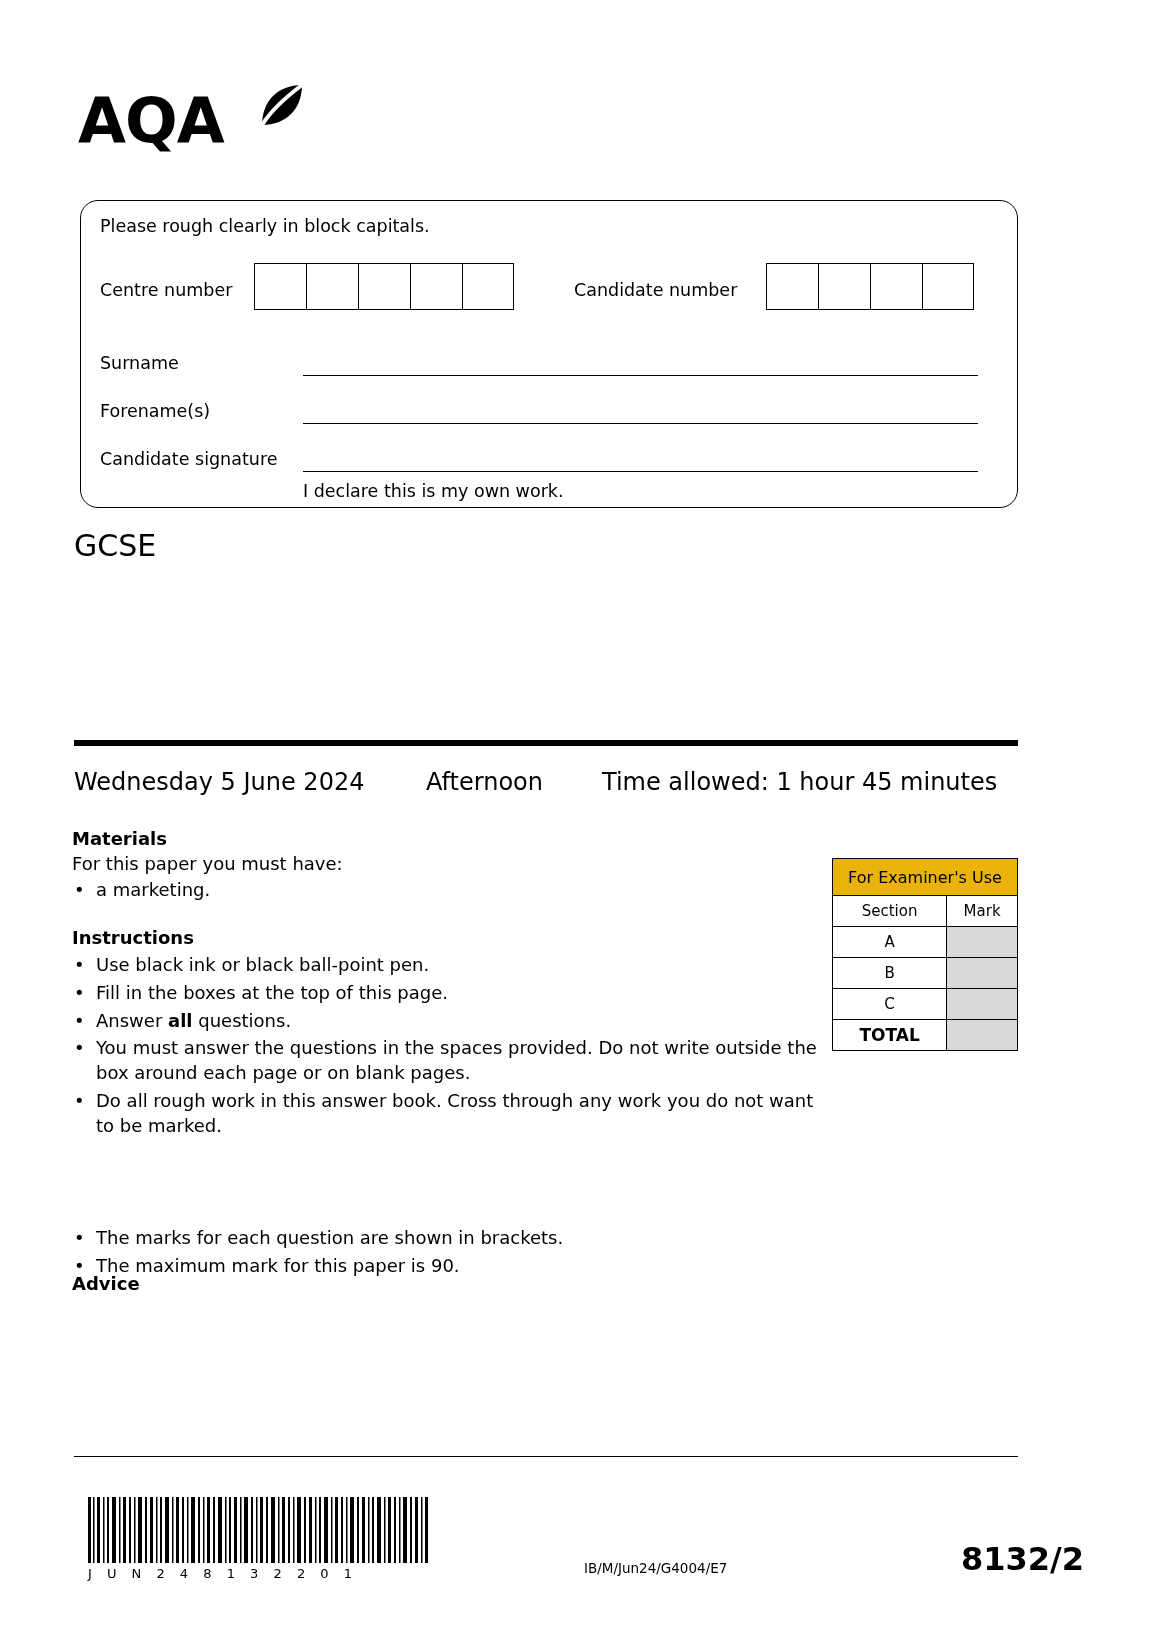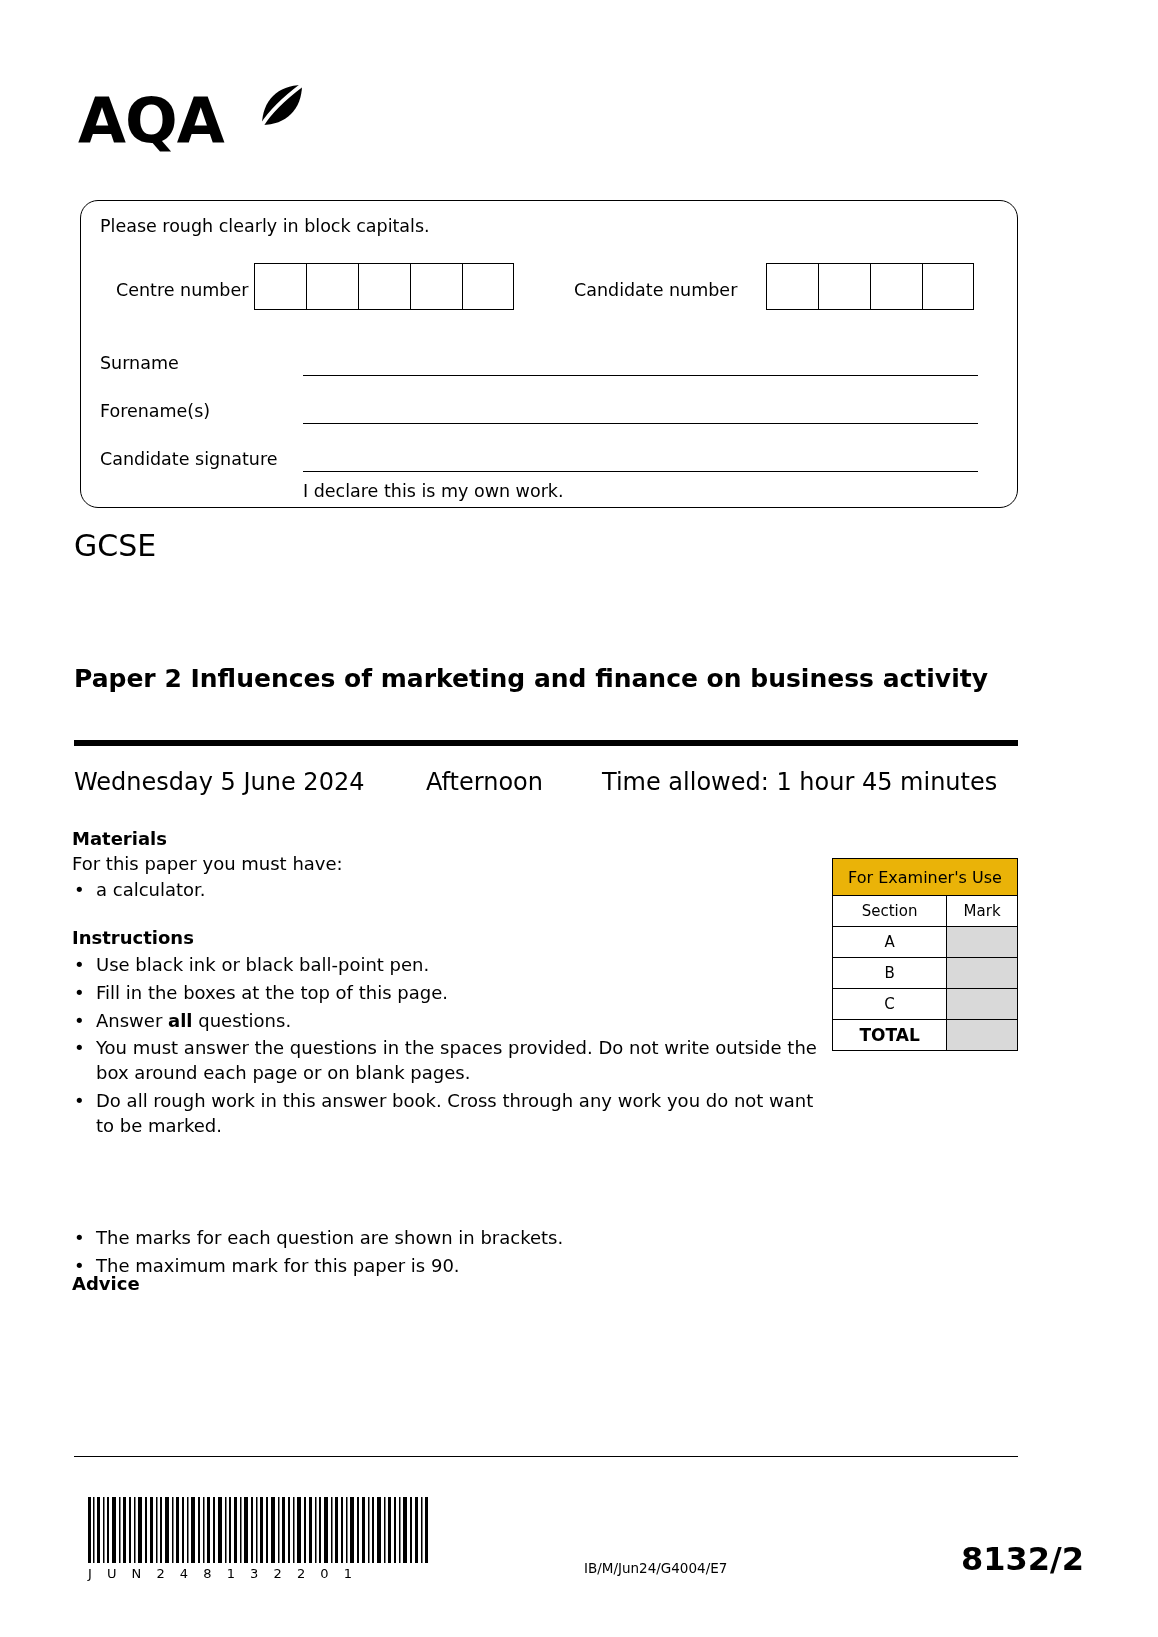--- a/index.html
+++ b/index.html
@@ -235,21 +235,21 @@
     <svg class="logo-leaf" viewBox="0 0 46 46">
       <path d="M4 42 C4 18 20 2 44 2 C44 26 28 42 4 42 Z" fill="#000"></path>
       <path d="M4 42 C14 26 28 14 44 2" fill="none" stroke="#fff" stroke-width="4"></path>
     </svg>
   </div>
 
   <div class="cand-box"></div>
 
   <div class="cand-instr">Please rough clearly in block capitals.</div>
 
-  <div class="lbl" style="left:100px; top:280px;margin-left:16px;">Centre number</div>
+  <div class="lbl" style="left:100px; top:280px;">Centre number</div>
   <div class="boxrow" style="left:254px; top:263px;">
     <div class="cell"></div>
     <div class="cell"></div>
     <div class="cell"></div>
     <div class="cell"></div>
     <div class="cell"></div>
   </div>
 
   <div class="lbl" style="left:574px; top:280px;">Candidate number</div>
   <div class="boxrow" style="left:766px; top:263px;">
@@ -264,33 +264,32 @@
 
   <div class="lbl" style="left:100px; top:401px;">Forename(s)</div>
   <div class="ruleline" style="left:303px; top:423px; width:675px;"></div>
 
   <div class="lbl" style="left:100px; top:449px;">Candidate signature</div>
   <div class="ruleline" style="left:303px; top:471px; width:675px;"></div>
 
   <div class="lbl" style="left:303px; top:481px;">I declare this is my own work.</div>
 
   <div class="t-gcse">GCSE</div>
-  <div class="t-paper">Paper 2  Influences of marketing and finance on business activity</div>
   <div class="rule-thick"></div>
 
   <div class="t-datetime">
     <span class="d1">Wednesday 5 June 2024</span>
     <span class="d2">Afternoon</span>
     <span class="d3">Time allowed: 1 hour 45 minutes</span>
   </div>
 
   <div class="h-sec" style="top:828px;">Materials</div>
   <div class="p-line" style="top:853px;">For this paper you must have:</div>
   <ul class="bl" style="top:878px;">
-    <li>a calculator.</li>
+    <li>a marketing.</li>
   </ul>
 
   <div class="h-sec" style="top:927px;">Instructions</div>
   <ul class="bl" style="top:953px;">
     <li>Use black ink or black ball-point pen.</li>
     <li>Fill in the boxes at the top of this page.</li>
     <li>Answer <b>all</b> questions.</li>
     <li>You must answer the questions in the spaces provided.  Do not write outside the box around each page or on blank pages.</li>
     <li>Do all rough work in this answer book.  Cross through any work you do not want to be marked.</li>
   </ul>

